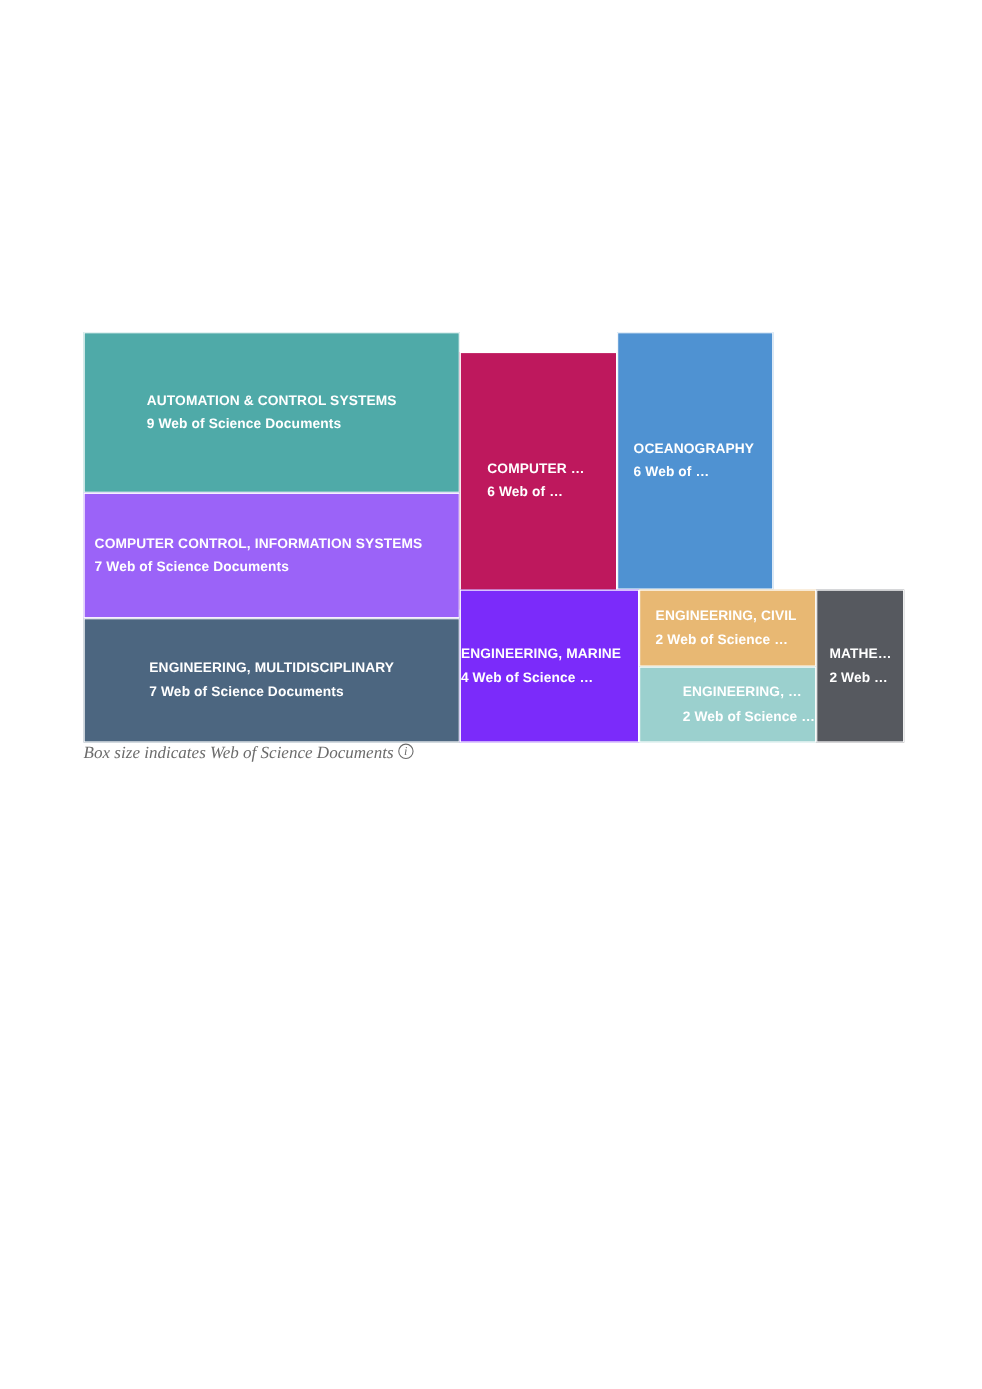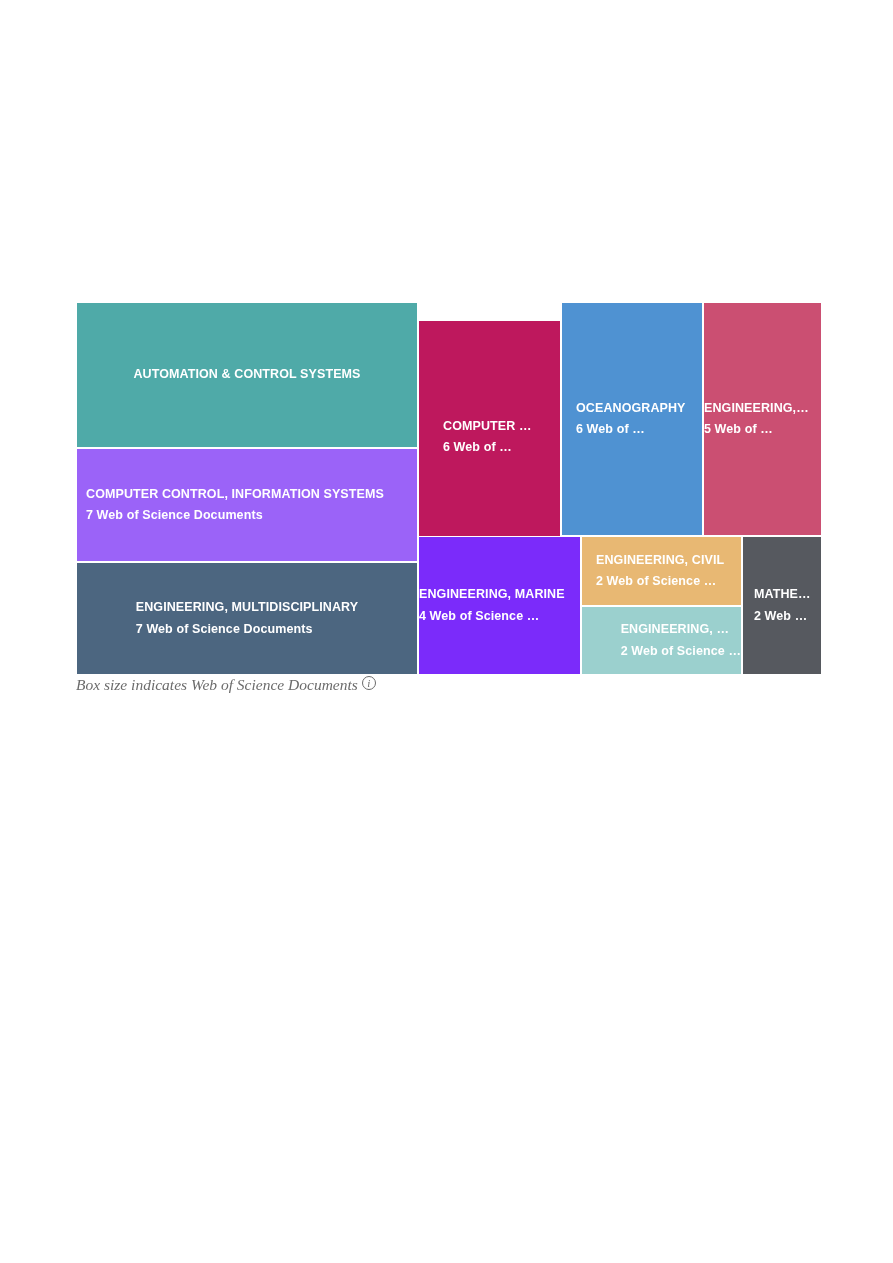--- a/index.html
+++ b/index.html
@@ -92,20 +92,21 @@
 </head>
 <body>
 
 <div id="page">
 
   <div id="treemap">
 
     <div class="tile center" style="left:0px; top:0px; width:342px; height:146px; background:#4FAAA8;">
       <span class="txtwrap">
         <div class="lbl">AUTOMATION &amp; CONTROL SYSTEMS</div>
+        <div class="val">9 Web of Science Documents</div>
       </span>
     </div>
 
     <div class="tile lefted" style="left:0px; top:146px; width:342px; height:114px; background:#9B63F8; padding-left:9px;">
       <span class="txtwrap">
         <div class="lbl">COMPUTER CONTROL, INFORMATION SYSTEMS</div>
         <div class="val">7 Web of Science Documents</div>
       </span>
     </div>
 
@@ -123,26 +124,20 @@
       </span>
     </div>
 
     <div class="tile lefted" style="left:485px; top:0px; width:142px; height:234px; background:#4F92D2; padding-left:14px;">
       <span class="txtwrap">
         <div class="lbl">OCEANOGRAPHY</div>
         <div class="val">6 Web of …</div>
       </span>
     </div>
 
-    <div class="tile lefted clipleft" style="left:627px; top:0px; width:119px; height:234px; background:#CB4F72; padding-left:9px;">
-      <span class="txtwrap">
-        <div class="lbl">ENGINEERING,…</div>
-        <div class="val">5 Web of …</div>
-      </span>
-    </div>
 
     <div class="tile lefted clipleft2" style="left:342px; top:234px; width:163px; height:139px; background:#7B2BFA; padding-left:6px;">
       <span class="txtwrap">
         <div class="lbl">ENGINEERING, MARINE</div>
         <div class="val">4 Web of Science …</div>
       </span>
     </div>
 
     <div class="tile lefted" style="left:505px; top:234px; width:161px; height:70px; background:#E8B873; padding-left:14px;">
       <span class="txtwrap">

